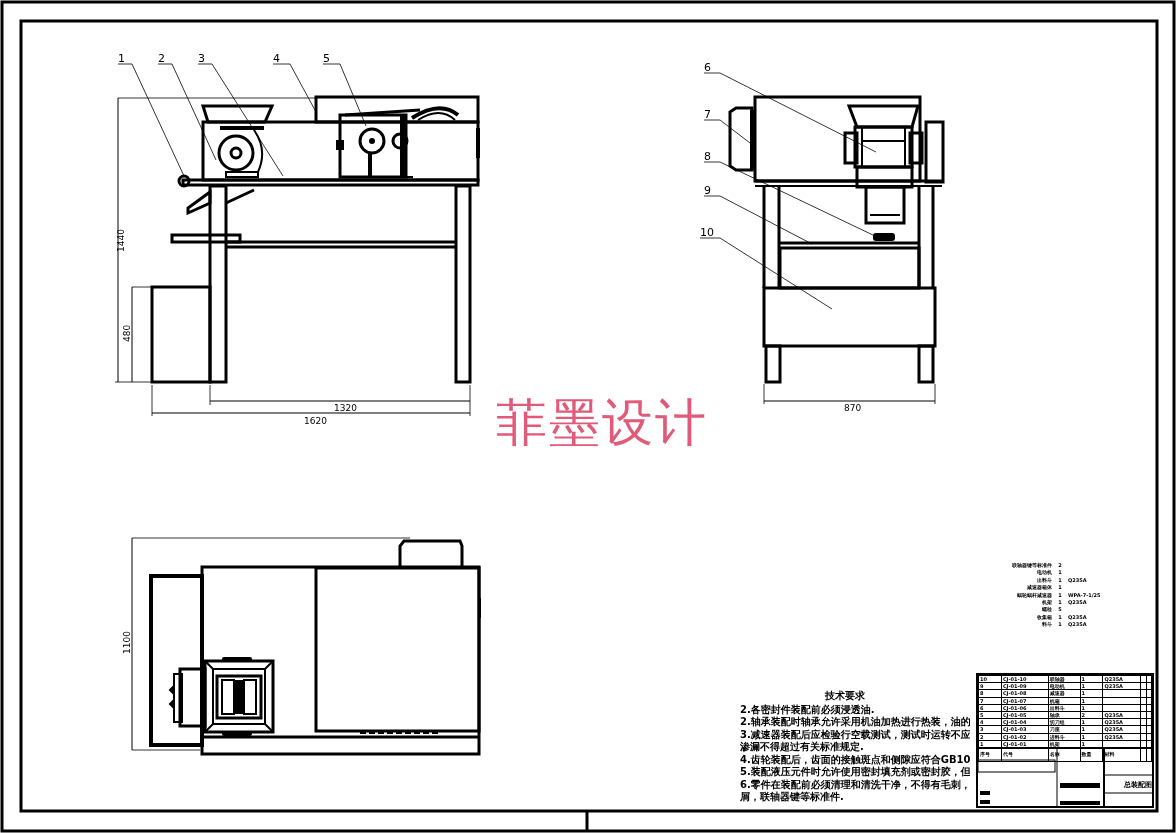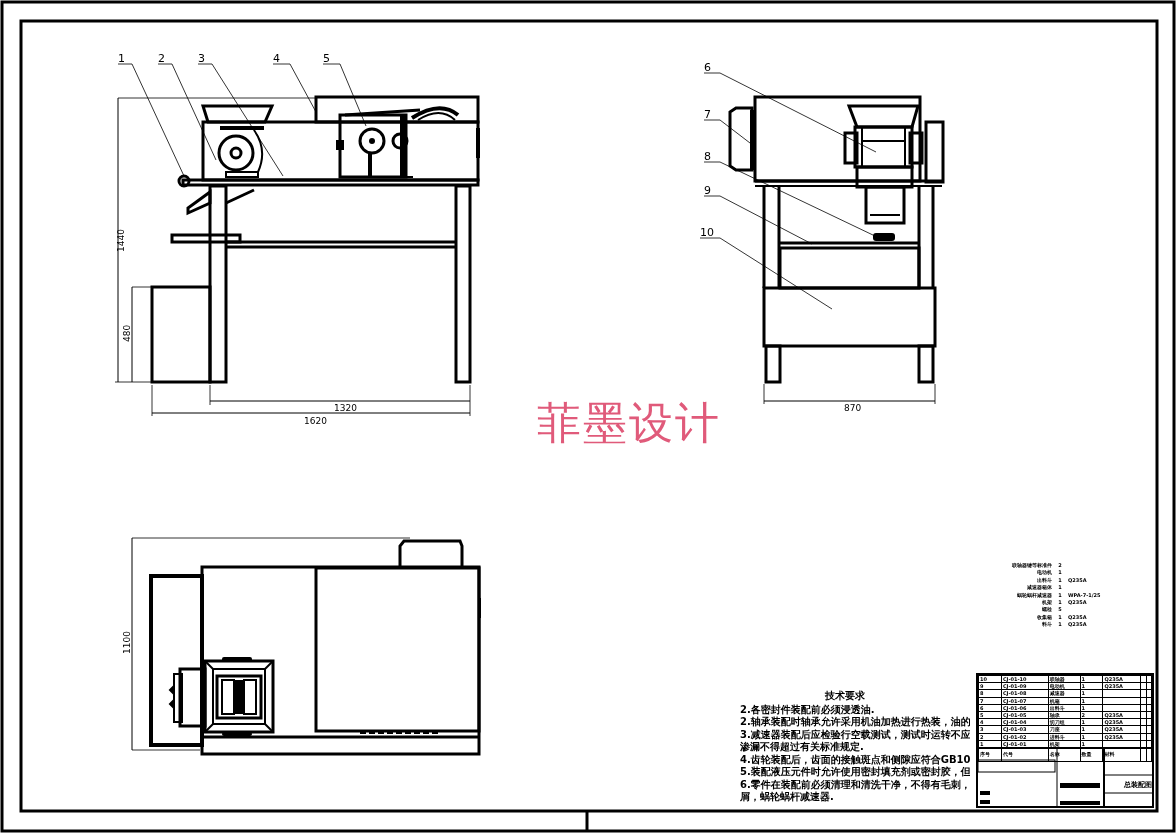--- a/index.html
+++ b/index.html
@@ -3,22 +3,22 @@
   <meta charset="utf-8">
   <style>
     html, body { margin: 0; padding: 0; background: #ffffff; }
     body { width: 1176px; height: 833px; position: relative; overflow: hidden; font-family: "DejaVu Sans", sans-serif; }
     .sheet { position: absolute; left: 0; top: 0; width: 1176px; height: 833px; }
     svg text { font-family: "DejaVu Sans", sans-serif; }
     .label { font-size: 11px; fill: #000; }
     .dim { font-size: 9px; fill: #000; }
     .watermark {
       position: absolute; left: 496px; top: 398px; width: 200px; height: 50px;
-      font-family: "DejaVu Serif", serif; font-size: 44px; color: #e05a7a; letter-spacing: 2px;
-      line-height: 50px; white-space: nowrap; margin-left: 41px;
+      font-family: "DejaVu Serif", serif; font-size: 51px; color: #e05a7a; letter-spacing: 2px;
+      line-height: 50px; white-space: nowrap;
     }
     .tech {
       position: absolute; left: 740px; top: 690px; width: 230px; font-size: 10px; line-height: 12.5px; color: #000;
       font-family: "DejaVu Sans", sans-serif; font-weight: bold;
     }
     .tech .title { text-align: center; margin-bottom: 1px; margin-left: -20px; }
     .tech div { white-space: nowrap; overflow: hidden; }
     .bom-top {
       position: absolute; left: 1008px; top: 562px; width: 110px; font-size: 5px; line-height: 7.4px; color: #000; font-weight: bold;
     }
@@ -226,21 +226,21 @@
 
 <div class="tech">
   <div class="title">技术要求</div>
   <div>2.各密封件装配前必须浸透油.</div>
   <div>2.轴承装配时轴承允许采用机油加热进行热装，油的温度不得超过100度.</div>
   <div>3.减速器装配后应检验行空载测试，测试时运转不应有冲击，噪音，温升和</div>
   <div>渗漏不得超过有关标准规定.</div>
   <div>4.齿轮装配后，齿面的接触斑点和侧隙应符合GB10095和GB11365的规定.</div>
   <div>5.装配液压元件时允许使用密封填充剂或密封胶，但应防止其进入系统.</div>
   <div>6.零件在装配前必须清理和清洗干净，不得有毛刺，飞边，氧化皮，锈蚀，切</div>
-  <div>屑，蜗轮蜗杆减速器.</div>
+  <div>屑，联轴器键等标准件.</div>
 </div>
 
 <div class="bom-top">
   <div class="row">
         <span class="n">联轴器键等标准件</span>
         <span class="q">2</span>
         <span class="m"></span>
       </div>
   <div class="row">
         <span class="n">电动机</span>

